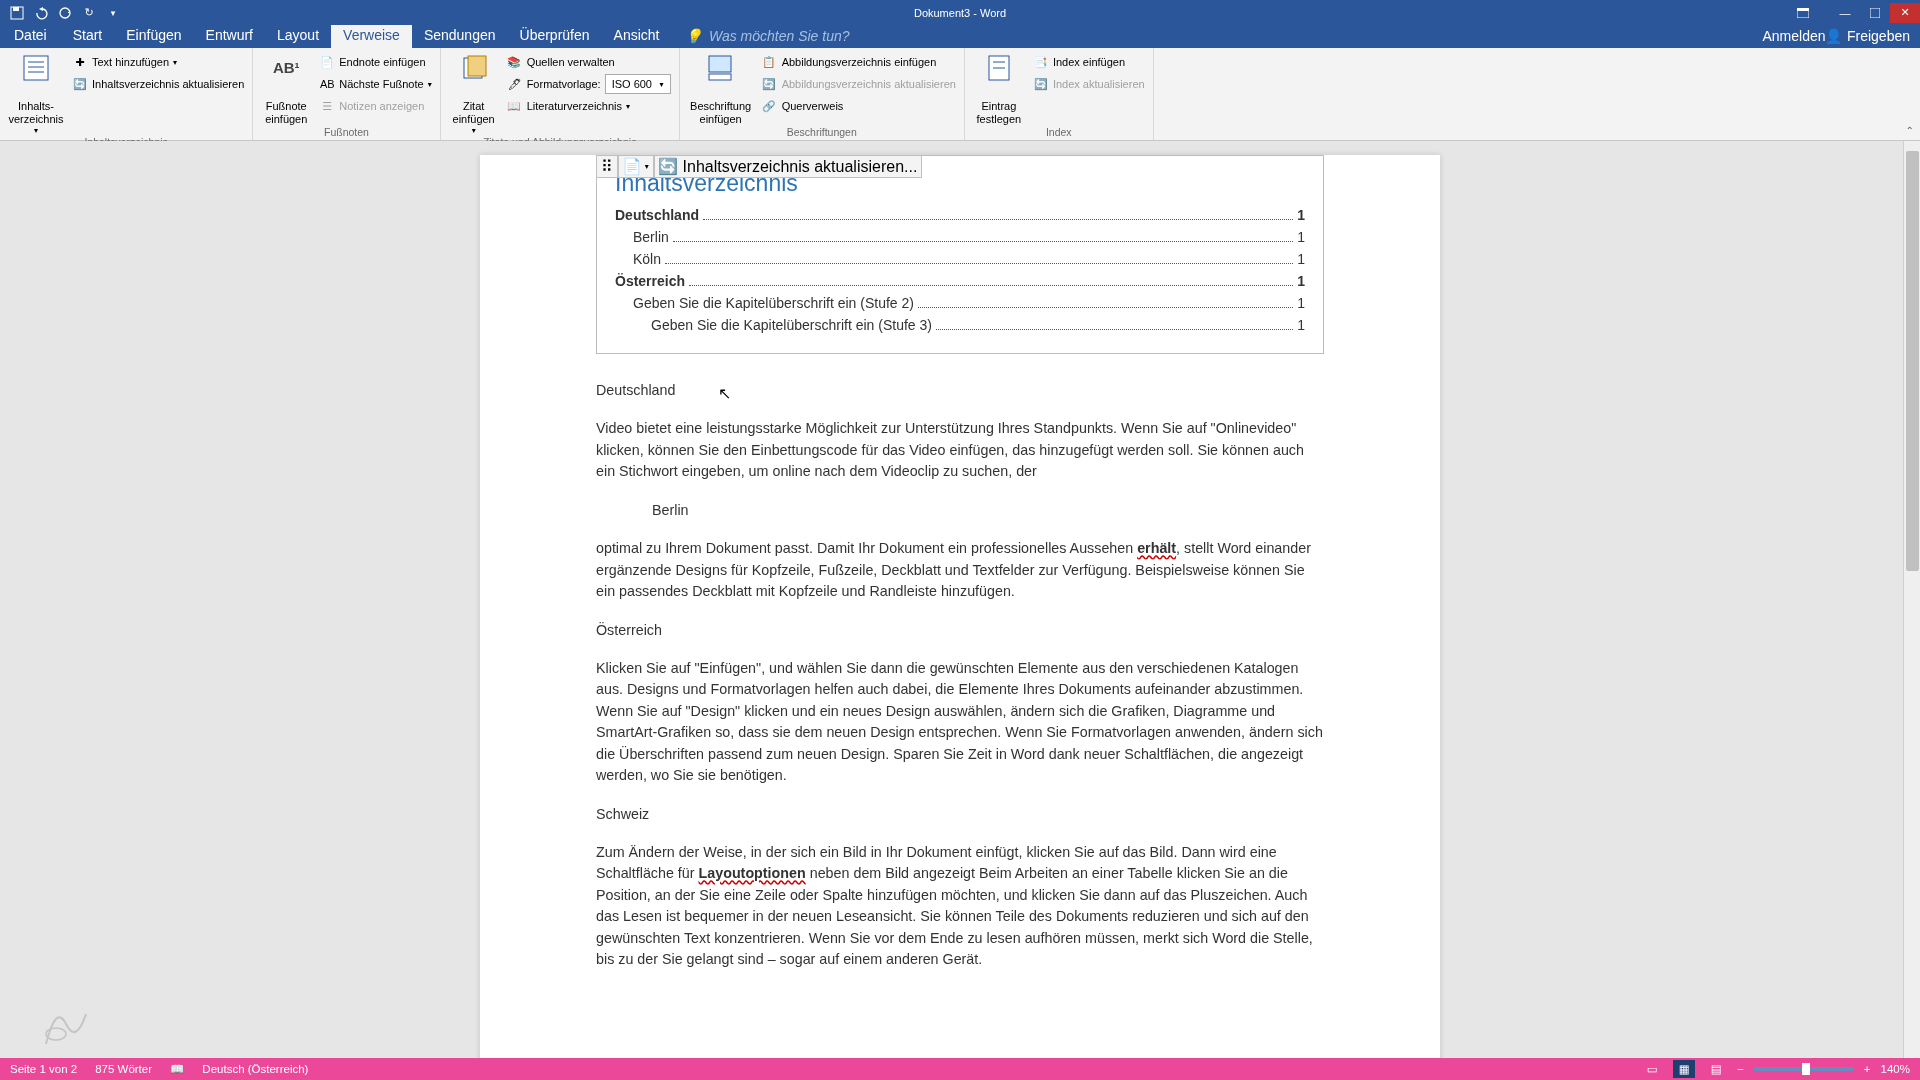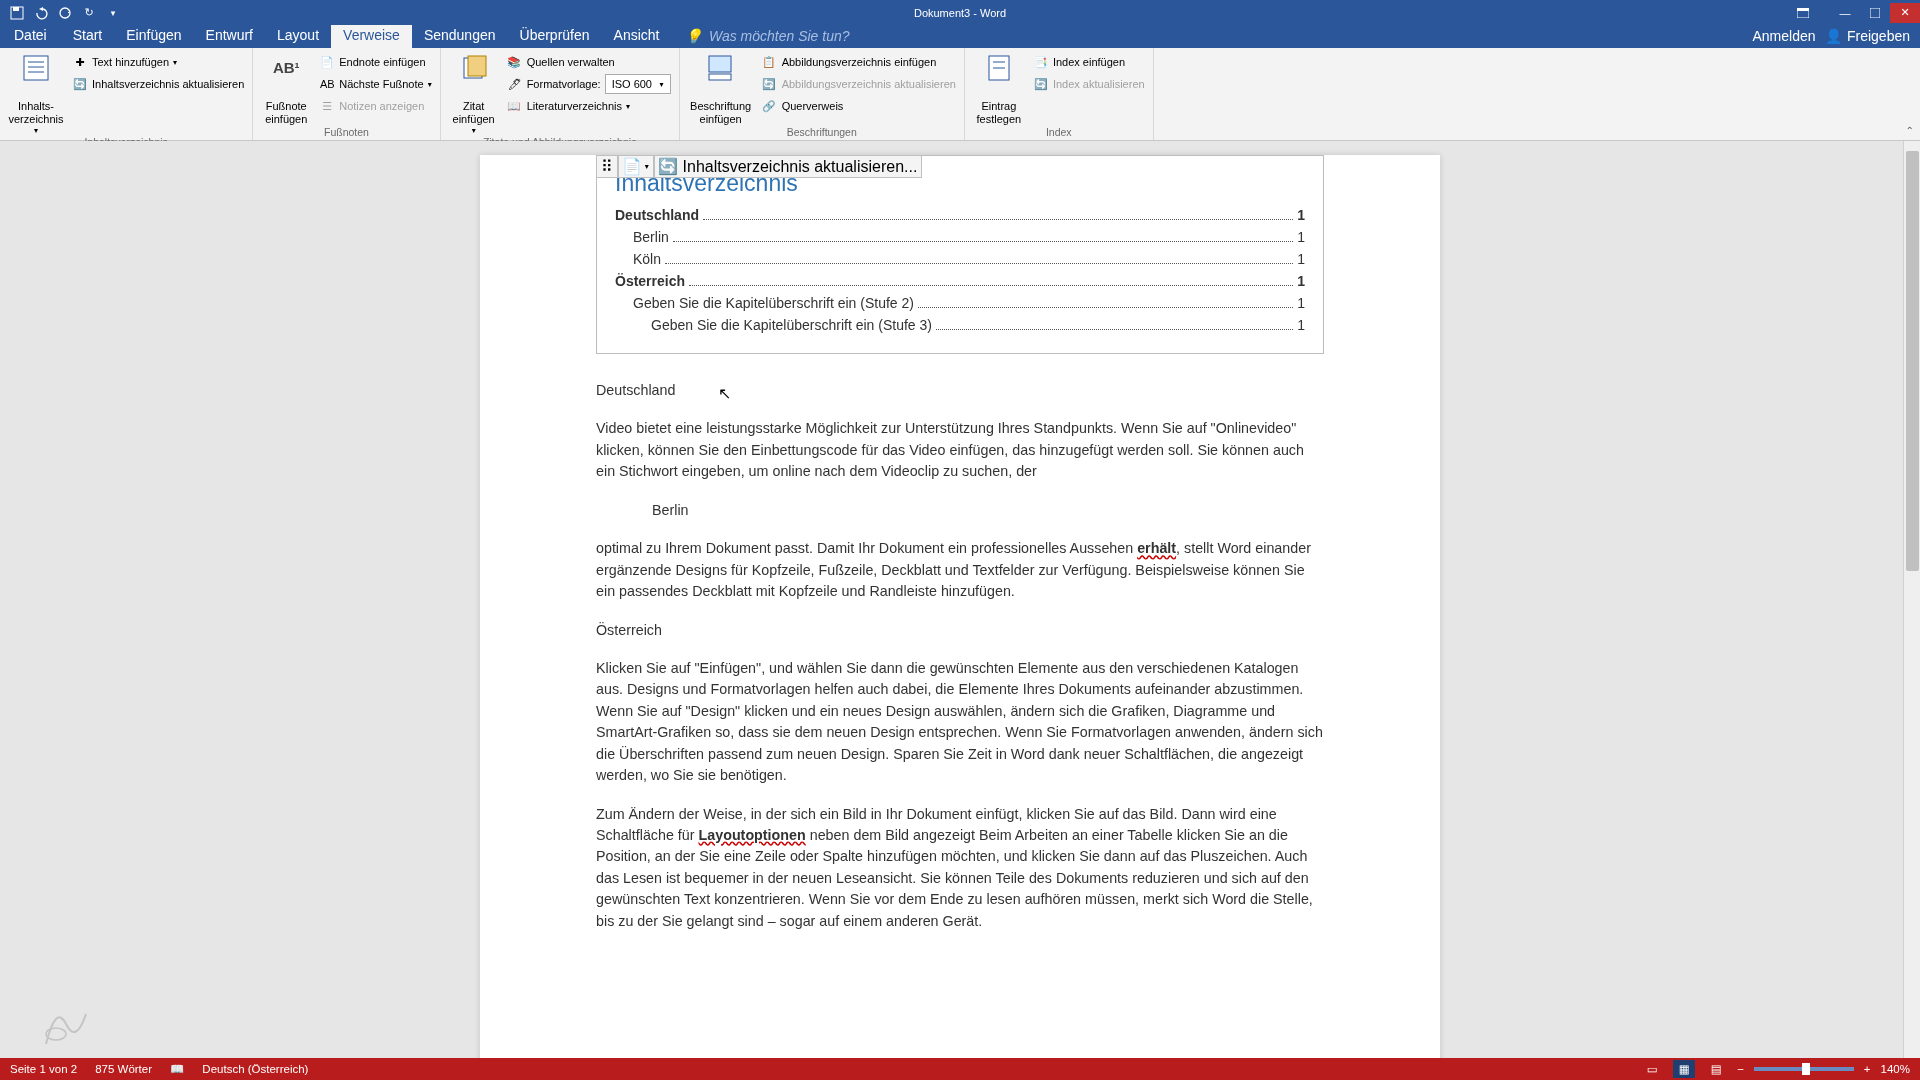--- a/index.html
+++ b/index.html
@@ -13,21 +13,21 @@
 .win-controls { position: absolute; right: 0; display: flex; }
 .win-btn { width: 30px; height: 20px; display: flex; align-items: center; justify-content: center; cursor: pointer; }
 .win-btn.close { background: #c43030; }
 
 
 .ribbon-tabs { background: #2b579a; height: 23px; display: flex; align-items: flex-end; color: #fff; font-size: 14px; }
 .tab { padding: 4px 12px 5px; cursor: pointer; }
 .tab.file { padding: 4px 14px 5px; }
 .tab.active { background: #f3f3f3; color: #2b579a; }
 .tell-me { margin-left: 14px; color: #a8bfe2; font-style: italic; display: flex; align-items: center; gap: 6px; padding-bottom: 4px; }
-.account { margin-left: auto; display: flex; gap: 10px; padding-right: 10px; padding-bottom: 4px; align-items: center; }
+.account { margin-left: auto; display: flex; padding-right: 10px; padding-bottom: 4px; align-items: center; }
 .acc-btn { display: flex; align-items: center; gap: 4px; cursor: pointer; }
 
 
 .ribbon { background: #f3f3f3; border-bottom: 1px solid #c8c8c8; height: 93px; display: flex; font-size: 11px; position: relative; }
 .group { border-right: 1px solid #d8d8d8; padding: 2px 6px; display: flex; flex-direction: column; }
 .group-body { flex: 1; display: flex; align-items: flex-start; gap: 4px; padding-top: 2px; }
 .group-label { text-align: center; color: #6a6a6a; font-size: 10.5px; padding-bottom: 2px; }
 .big-btn { display: flex; flex-direction: column; align-items: center; width: 60px; cursor: pointer; text-align: center; line-height: 1.2; }
 .big-icon { width: 32px; height: 32px; margin-bottom: 16px; display: flex; align-items: center; justify-content: center; color: #2b579a; font-size: 20px; }
 .small-cmds { display: flex; flex-direction: column; gap: 2px; }
@@ -53,21 +53,21 @@
 .toc-l3 { padding-left: 36px; }
 
 
 .body-text { font-size: 14.3px; color: #333; line-height: 1.5; margin-top: 26px; }
 .h { font-size: 14.3px; margin: 14px 0 8px 0; color: #333; }
 .p { margin: 17px 0; }
 .ind { margin-left: 56px; }
 .ul { text-decoration: underline; text-decoration-color: #c00; text-decoration-style: wavy; font-weight: bold; }
 
 
-.statusbar { position: fixed; bottom: 0; left: 0; right: 0; height: 22px; background: #b91c1c; color: #fff; font-size: 11.5px; display: flex; align-items: center; padding: 0 10px; }
+.statusbar { position: fixed; bottom: 0; left: 0; right: 0; height: 22px; background: #ec4899; color: #fff; font-size: 11.5px; display: flex; align-items: center; padding: 0 10px; }
 .status-left { display: flex; gap: 18px; align-items: center; }
 .status-right { margin-left: auto; display: flex; align-items: center; gap: 10px; }
 .view-btn { width: 22px; height: 18px; display: flex; align-items: center; justify-content: center; cursor: pointer; }
 .view-btn.active { background: #1e3f6f; }
 .zoom-slider { width: 100px; height: 4px; background: #6a8bbf; position: relative; }
 .zoom-thumb { position: absolute; top: -4px; width: 8px; height: 12px; background: #fff; }
 
 
 .deco { position: absolute; left: 32px; bottom: 40px; width: 68px; height: 60px; opacity: 0.35; }
 .deco svg { width: 100%; height: 100%; }
@@ -344,20 +344,21 @@
         </div>
     </div>
 
     <div class="body-text">
       <div class="h">Deutschland</div>
       <div class="p">Video bietet eine leistungsstarke Möglichkeit zur Unterstützung Ihres Standpunkts. Wenn Sie auf "Onlinevideo" klicken, können Sie den Einbettungscode für das Video einfügen, das hinzugefügt werden soll. Sie können auch ein Stichwort eingeben, um online nach dem Videoclip zu suchen, der</div>
       <div class="h ind">Berlin</div>
       <div class="p"><span>optimal zu Ihrem Dokument passt. Damit Ihr Dokument ein professionelles Aussehen </span><span class="ul">erhält</span><span>, stellt Word einander ergänzende Designs für Kopfzeile, Fußzeile, Deckblatt und Textfelder zur Verfügung. Beispielsweise können Sie ein passendes Deckblatt mit Kopfzeile und Randleiste hinzufügen.</span></div>
       <div class="h">Österreich</div>
       <div class="p">Klicken Sie auf "Einfügen", und wählen Sie dann die gewünschten Elemente aus den verschiedenen Katalogen aus. Designs und Formatvorlagen helfen auch dabei, die Elemente Ihres Dokuments aufeinander abzustimmen. Wenn Sie auf "Design" klicken und ein neues Design auswählen, ändern sich die Grafiken, Diagramme und SmartArt-Grafiken so, dass sie dem neuen Design entsprechen. Wenn Sie Formatvorlagen anwenden, ändern sich die Überschriften passend zum neuen Design. Sparen Sie Zeit in Word dank neuer Schaltflächen, die angezeigt werden, wo Sie sie benötigen.</div>
+      <div class="h">Schweiz</div>
       <div class="p"><span>Zum Ändern der Weise, in der sich ein Bild in Ihr Dokument einfügt, klicken Sie auf das Bild. Dann wird eine Schaltfläche für </span><span class="ul">Layoutoptionen</span><span> neben dem Bild angezeigt Beim Arbeiten an einer Tabelle klicken Sie an die Position, an der Sie eine Zeile oder Spalte hinzufügen möchten, und klicken Sie dann auf das Pluszeichen. Auch das Lesen ist bequemer in der neuen Leseansicht. Sie können Teile des Dokuments reduzieren und sich auf den gewünschten Text konzentrieren. Wenn Sie vor dem Ende zu lesen aufhören müssen, merkt sich Word die Stelle, bis zu der Sie gelangt sind – sogar auf einem anderen Gerät.</span></div>
     </div>
   </div>
 
   <div class="deco">
     <svg viewBox="0 0 60 60">
         <path d="M10 50 Q20 10 30 30 Q40 50 50 20" fill="none" stroke="#888" stroke-width="2"></path>
         <ellipse cx="20" cy="40" rx="10" ry="6" fill="none" stroke="#888" stroke-width="1.5"></ellipse>
       </svg>
   </div>

